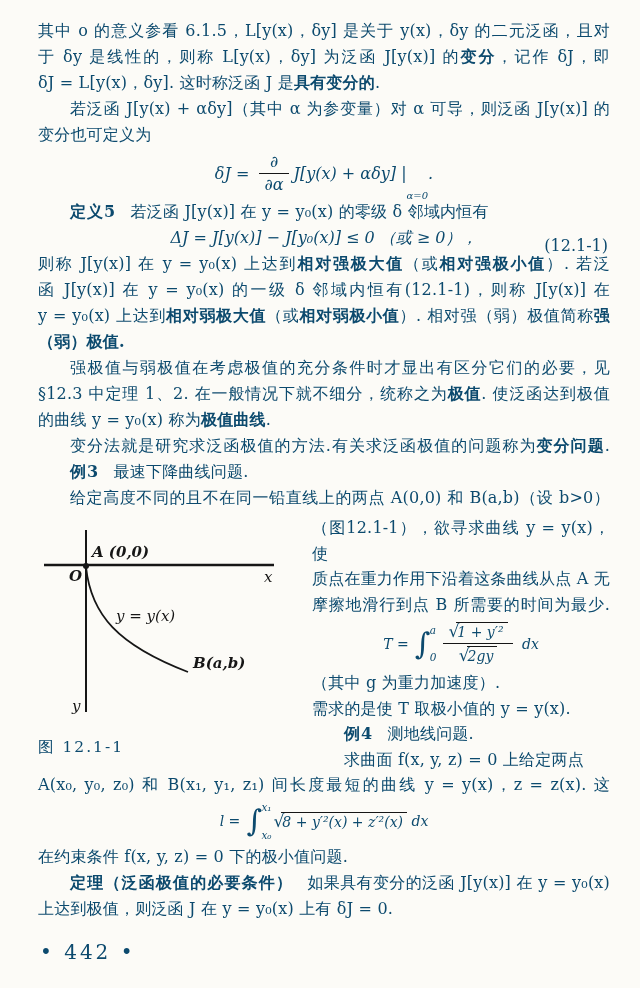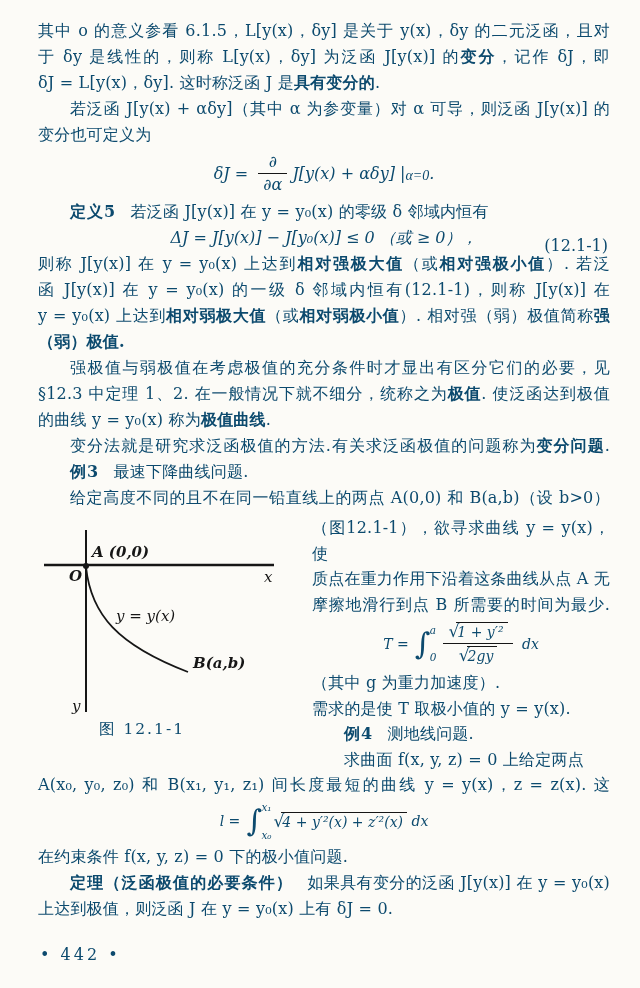--- a/index.html
+++ b/index.html
@@ -28,47 +28,47 @@
 
   
   .formula{
     display:flex;align-items:center;justify-content:center;
     font-style:italic;line-height:1;margin:5px 0;
   }
   .fi{white-space:pre;}
   .frac{display:inline-block;text-align:center;vertical-align:middle;margin:0 5px;}
   .frac .num{display:block;border-bottom:1.4px solid #161616;padding:1px 5px 3px;}
   .frac .den{display:block;padding:3px 5px 1px;}
-  .fsub{font-size:14px;font-style:italic;position:relative;top:2px;font-family:Liberation Serif, serif;}
+  .fsub{font-size:10px;font-style:italic;position:relative;top:22px;}
   .intwrap{display:inline-flex;align-items:center;margin:0 2px;}
   .int{font-size:30px;font-style:normal;line-height:1;}
   .lims{display:inline-flex;flex-direction:column;justify-content:space-between;height:36px;font-size:10.5px;margin-left:-1px;}
   .lims .up{margin-top:-1px;}
   .lims .lo{margin-bottom:-1px;}
   .sqrtsym{font-style:normal;font-size:17px;}
   .rad{border-top:1.2px solid #161616;padding:1px 4px 0 1px;margin-left:-3px;}
   .small-math{font-size:14px;}
 
   
   .eqrow{position:relative;text-align:center;line-height:26px;font-style:italic;}
   .eqrow .eqtag{position:absolute;right:2px;top:8px;font-style:normal;}
 
   
   .figrow{display:flex;margin-top:4px;}
   .figcol{width:268px;flex:none;}
   .textcol{flex:1;padding-left:6px;}
   .textcol .line{line-height:25.5px;}
   .figcol svg{display:block;}
   .figcap{
-    text-align:center;margin-top:0;margin-right:60px;
+    text-align:left;margin-top:18px;margin-right:60px;
     letter-spacing:2px;font-size:15.5px;
   }
   .pagenum{
     position:absolute;left:40px;bottom:24px;
-    font-size:16px;letter-spacing:3px;
+    font-size:20px;letter-spacing:3px;
   }
 </style>
 </head>
 <body>
 
 <div class="page">
 
   <p class="line j"><span>其中 o 的意义参看 6.1.5，L[y(x)，δy] 是关于 y(x)，δy 的二元泛函，且对</span></p>
   <p class="line j"><span>于 δy 是线性的，则称 L[y(x)，δy] 为泛函 J[y(x)] 的</span><b>变分</b><span>，记作 δJ，即</span></p>
   <p class="line"><span>δJ = L[y(x)，δy].  这时称泛函 J 是</span><b>具有变分的</b><span>.</span></p>
@@ -156,21 +156,21 @@
 
   <div class="formula small-math">
     <span class="fi">l = </span>
     <span class="intwrap">
       <span class="int">∫</span>
       <span class="lims">
         <span class="up">x₁</span>
         <span class="lo">x₀</span>
       </span>
     </span>
-    <span><span class="sqrtsym">√</span><span class="rad">4 + y′²(x) + z′²(x)</span></span>
+    <span><span class="sqrtsym">√</span><span class="rad">8 + y′²(x) + z′²(x)</span></span>
     <span class="fi"> dx</span>
   </div>
 
   <p class="line"><span>在约束条件 f(x, y, z) = 0 下的极小值问题.</span></p>
   <p class="line j ind"><b class="lead">定理（泛函极值的必要条件）</b><span>如果具有变分的泛函 J[y(x)] 在 y = y₀(x)</span></p>
   <p class="line"><span>上达到极值，则泛函 J 在 y = y₀(x) 上有 δJ = 0.</span></p>
 
   <div class="pagenum">• 442 •</div>
 </div>
 

